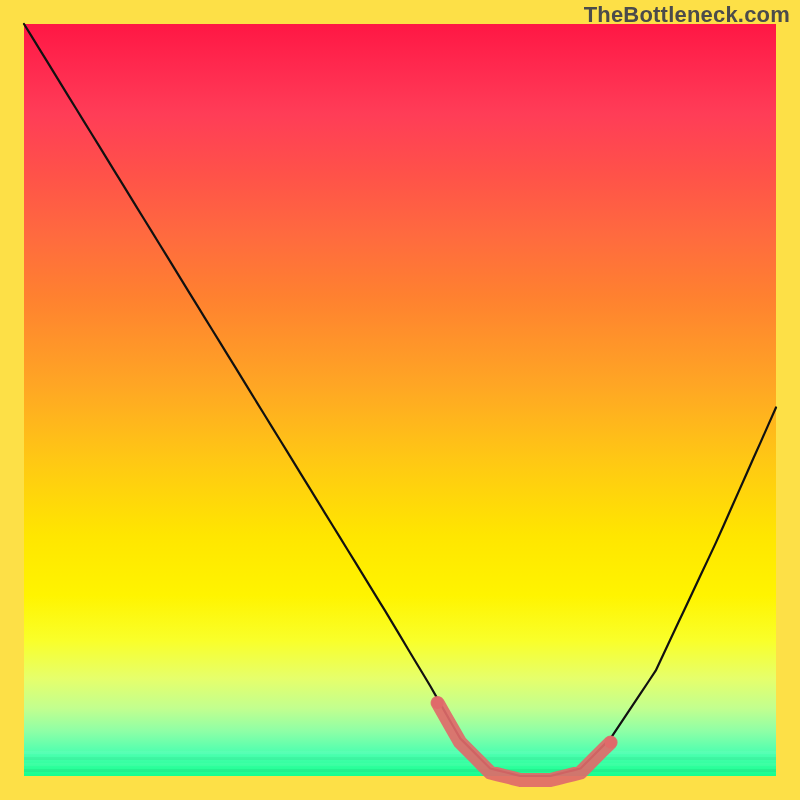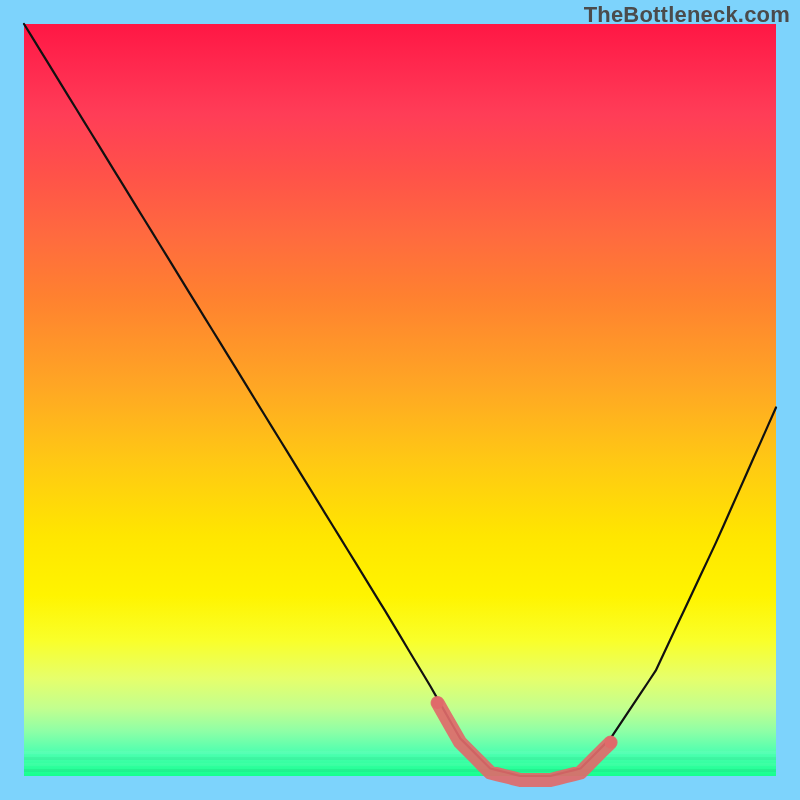--- a/index.html
+++ b/index.html
@@ -8,21 +8,21 @@
     width: 800px;
     height: 800px;
     background: #000000;
     overflow: hidden;
     font-family: Arial, Helvetica, sans-serif;
   }
   .canvas {
     position: relative;
     width: 800px;
     height: 800px;
-    background: #7dd3fc;
+    background: #fde047;
   }
   .plot-area {
     position: absolute;
     left: 24px;
     top: 24px;
     width: 752px;
     height: 752px;
     
     background: linear-gradient(
       to bottom,

